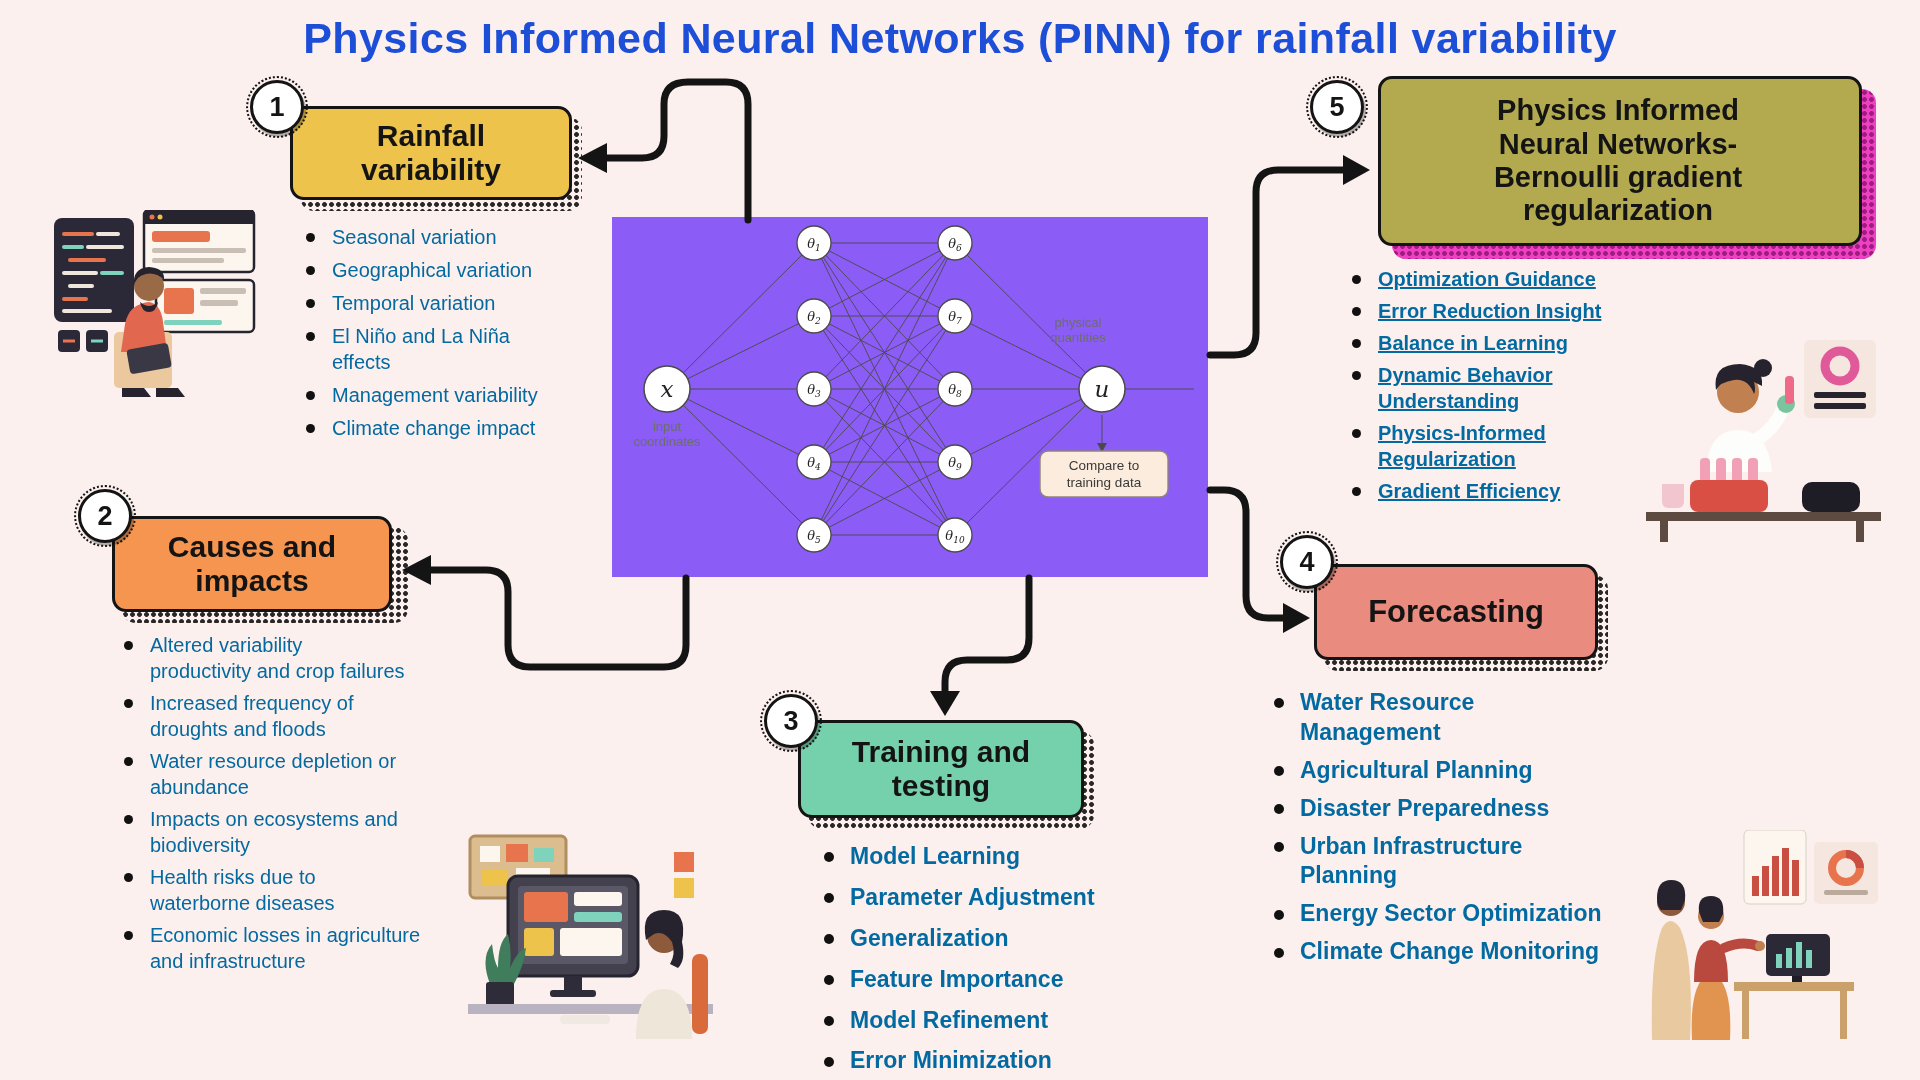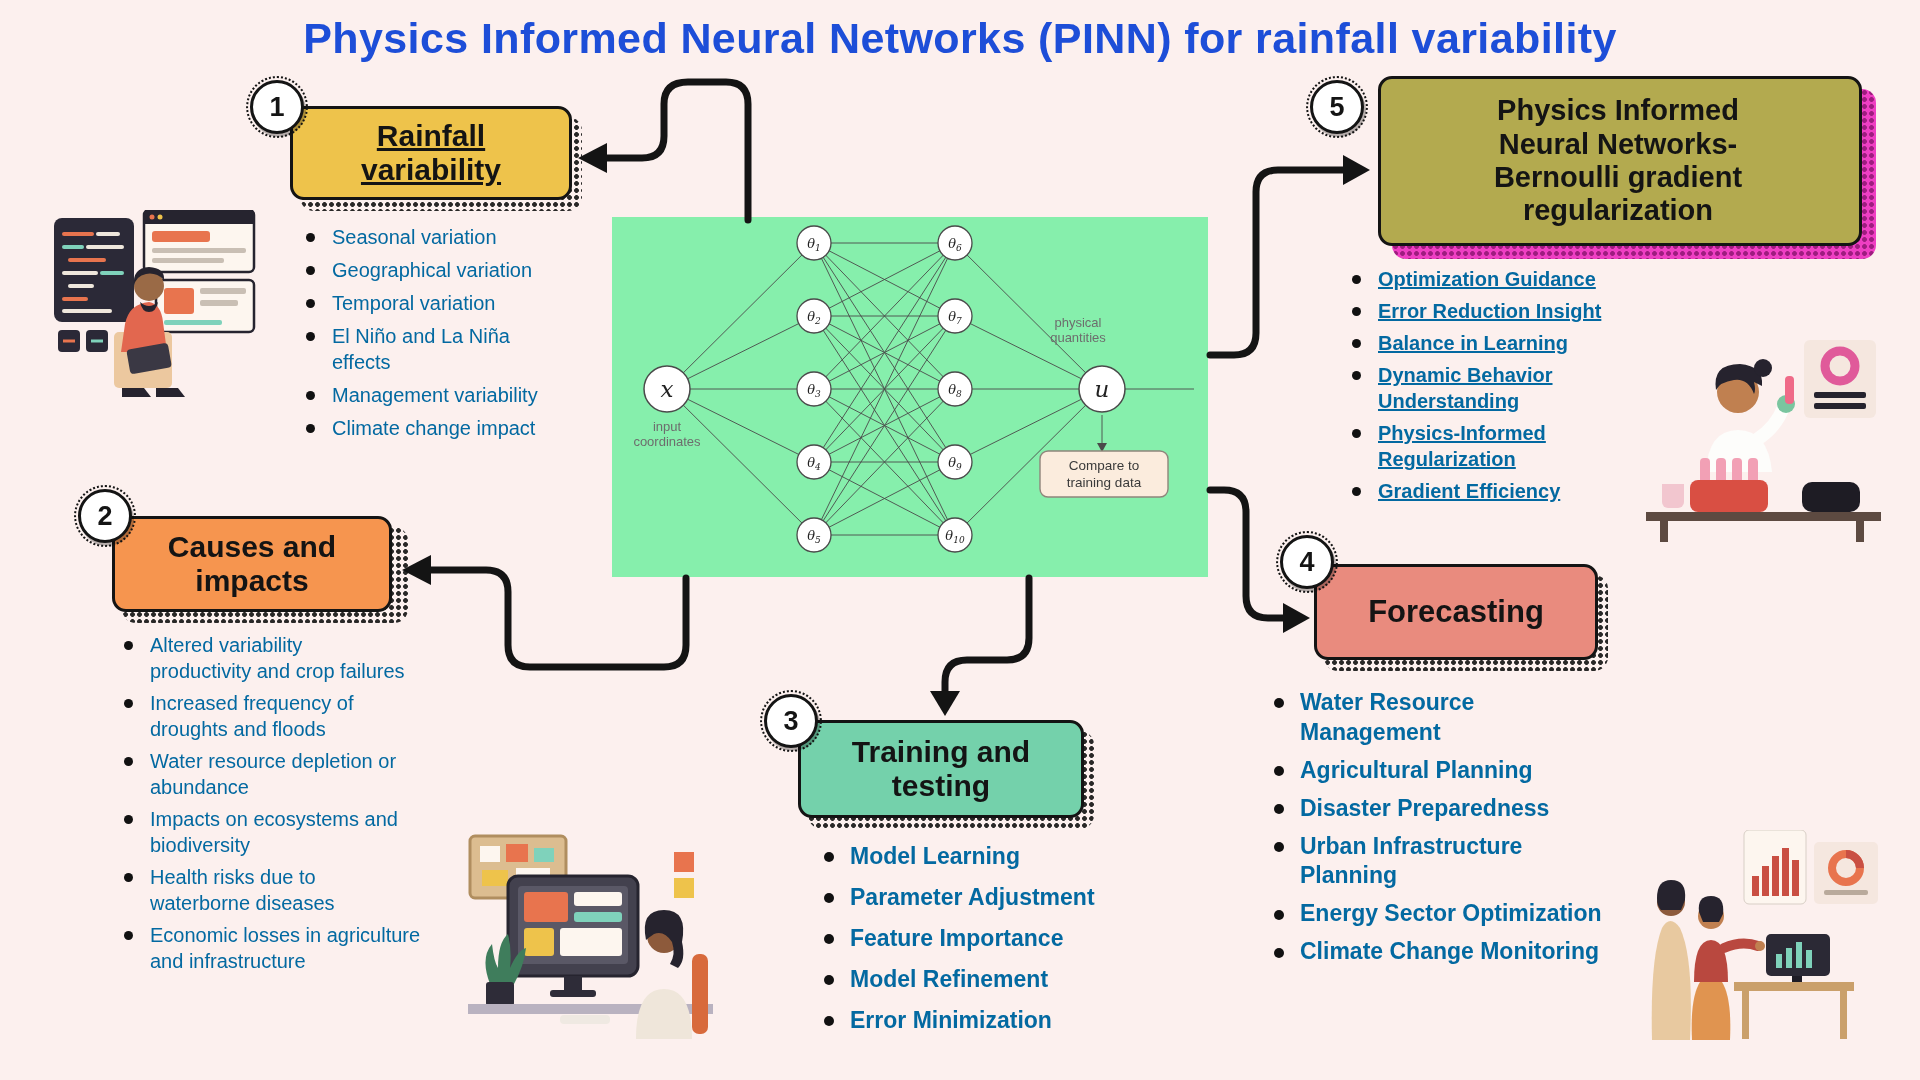--- a/index.html
+++ b/index.html
@@ -24,21 +24,21 @@
   .boxtitle { white-space:pre-line; }
   .boxshadow { position:absolute; border-radius:14px; z-index:5;
     background-image:radial-gradient(circle, rgba(18,18,18,.9) 2.1px, transparent 2.6px);
     background-size:7px 7px; }
   #s5 { background-image:radial-gradient(circle, rgba(92,0,72,.55) 2.1px, transparent 2.6px);
     background-size:7px 7px; }
 
   #b1{left:250px;top:80px;} #b2{left:78px;top:489px;} #b3{left:764px;top:694px;}
   #b4{left:1280px;top:535px;} #b5{left:1310px;top:80px;}
 
-  #t1{left:290px;top:106px;width:282px;height:94px;font-size:30px;text-decoration:underline;}
+  #t1{left:290px;top:106px;width:282px;height:94px;font-size:30px;}
   #s1{left:300px;top:117px;width:282px;height:94px;}
   #t2{left:112px;top:516px;width:280px;height:96px;font-size:30px;}
   #s2{left:122px;top:527px;width:286px;height:96px;}
   #t3{left:798px;top:720px;width:286px;height:98px;font-size:30px;}
   #s3{left:808px;top:731px;width:286px;height:98px;}
   #t4{left:1314px;top:564px;width:284px;height:96px;font-size:31px;}
   #s4{left:1324px;top:575px;width:284px;height:96px;}
   #t5{left:1378px;top:76px;width:484px;height:170px;font-size:29px;padding-left:8px;}
   #s5{left:1392px;top:89px;width:484px;height:170px;}
 
@@ -55,21 +55,21 @@
   #l2 li{margin-bottom:6px;}
   #l3{left:820px;top:842px;width:340px;font-size:23px;font-weight:600;}
   #l3 li{margin-bottom:11px;}
   #l4{left:1270px;top:688px;width:380px;font-size:23px;font-weight:600;}
   #l4 li{margin-bottom:8px;}
   #l5{left:1348px;top:266px;width:320px;font-size:20px;font-weight:600;text-decoration:underline;}
   #l5 li{margin-bottom:6px;}
 
   
   #diagram { position:absolute; left:612px; top:217px; width:596px; height:360px;
-    background:#86efac; z-index:2; }
+    background:#8b5cf6; z-index:2; }
   #diagram svg { width:100%; height:100%; display:block; }
 
   
   #arrows { position:absolute; inset:0; z-index:3; pointer-events:none; }
   #arrows path { stroke:var(--arrow); stroke-width:7; fill:none;
     stroke-linecap:round; stroke-linejoin:round; }
   #arrows polygon { fill:var(--arrow); }
 
   
   .illu { position:absolute; z-index:1; }
@@ -220,20 +220,21 @@
       <span>3</span>
     </div>
     <div class="boxshadow" id="s3"></div>
     <div class="titlebox" id="t3" style="background-color: rgb(116, 209, 171);">
       <span class="boxtitle">Training and
 testing</span>
     </div>
     <ul class="items big" id="l3">
         <li>Model Learning</li>
         <li>Parameter Adjustment</li>
+        <li>Generalization</li>
         <li>Feature Importance</li>
         <li>Model Refinement</li>
         <li>Error Minimization</li>
       </ul>
   </section>
 
   <section>
     <div class="badge" id="b4">
       <span>4</span>
     </div>

